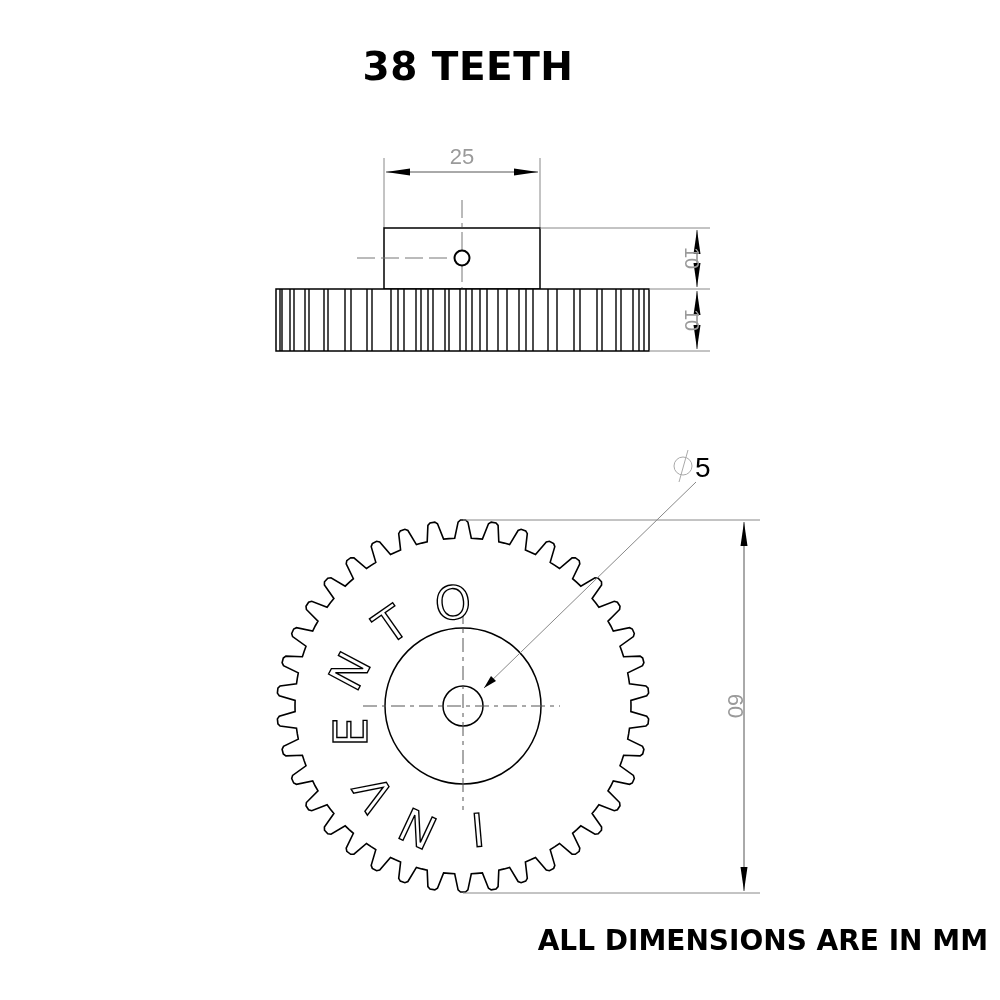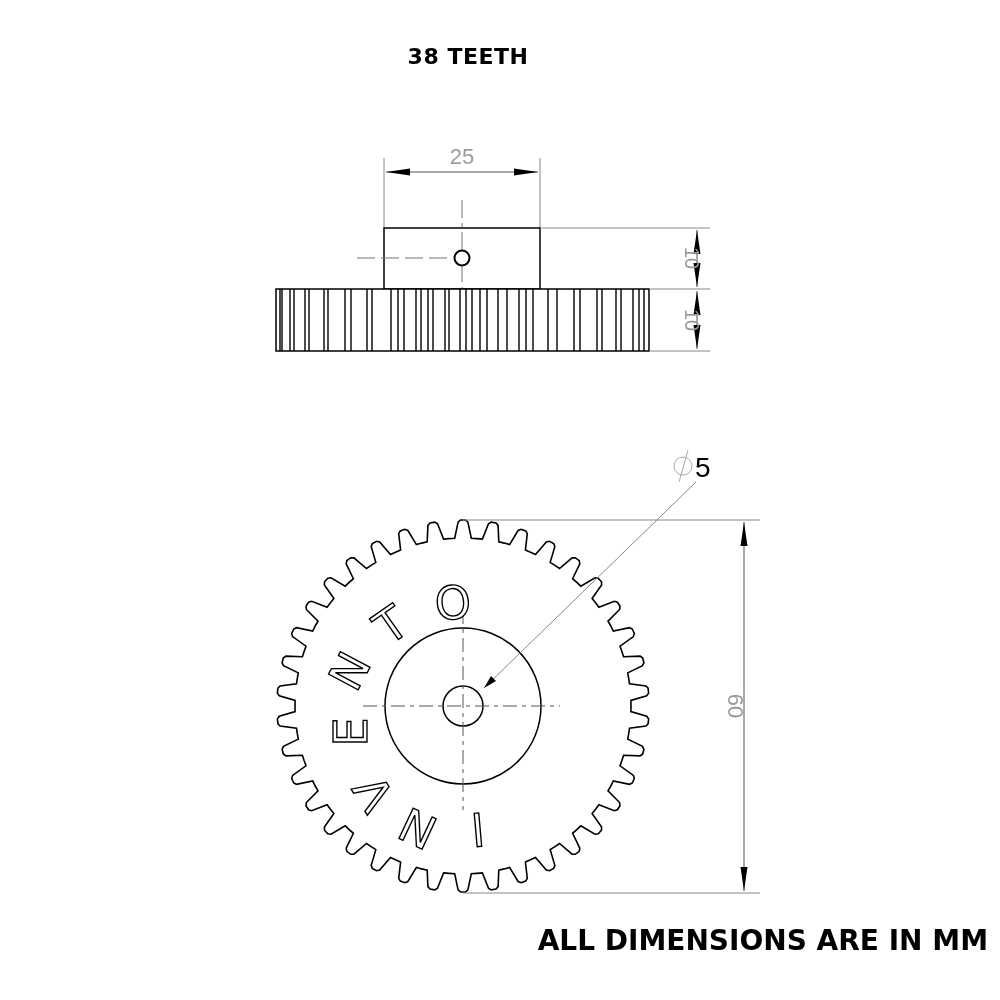--- a/index.html
+++ b/index.html
@@ -1,17 +1,17 @@
 <!DOCTYPE html>
 <html><head>
 <meta charset="utf-8">
 <style>
   html, body { margin:0; padding:0; background:#ffffff; }
   body { width:1000px; height:1000px; position:relative; overflow:hidden; font-family:"DejaVu Sans", "Liberation Sans", sans-serif; }
-  .title { position:absolute; left:0; width:1000px; top:44px; text-align:center; font-weight:bold; font-size:22px; color:#000; letter-spacing:0.5px; padding-left:-60px; }
+  .title { position:absolute; left:0; width:1000px; top:44px; text-align:center; font-weight:bold; font-size:39px; color:#000; letter-spacing:0.5px; padding-left:-60px; }
   .title span { position:relative; left:-32px; }
   .footer { position:absolute; left:0; width:1000px; top:924px; text-align:right; font-weight:bold; font-size:28px; color:#000; }
   .footer span { position:relative; left:-12px; }
   svg.drawing { position:absolute; left:0; top:0; }
   .dim-text { font-family:"Liberation Sans", sans-serif; fill:#9a9a9a; }
 </style>
 </head>
 <body>
 
 <div class="title"><span>38 TEETH</span></div>

